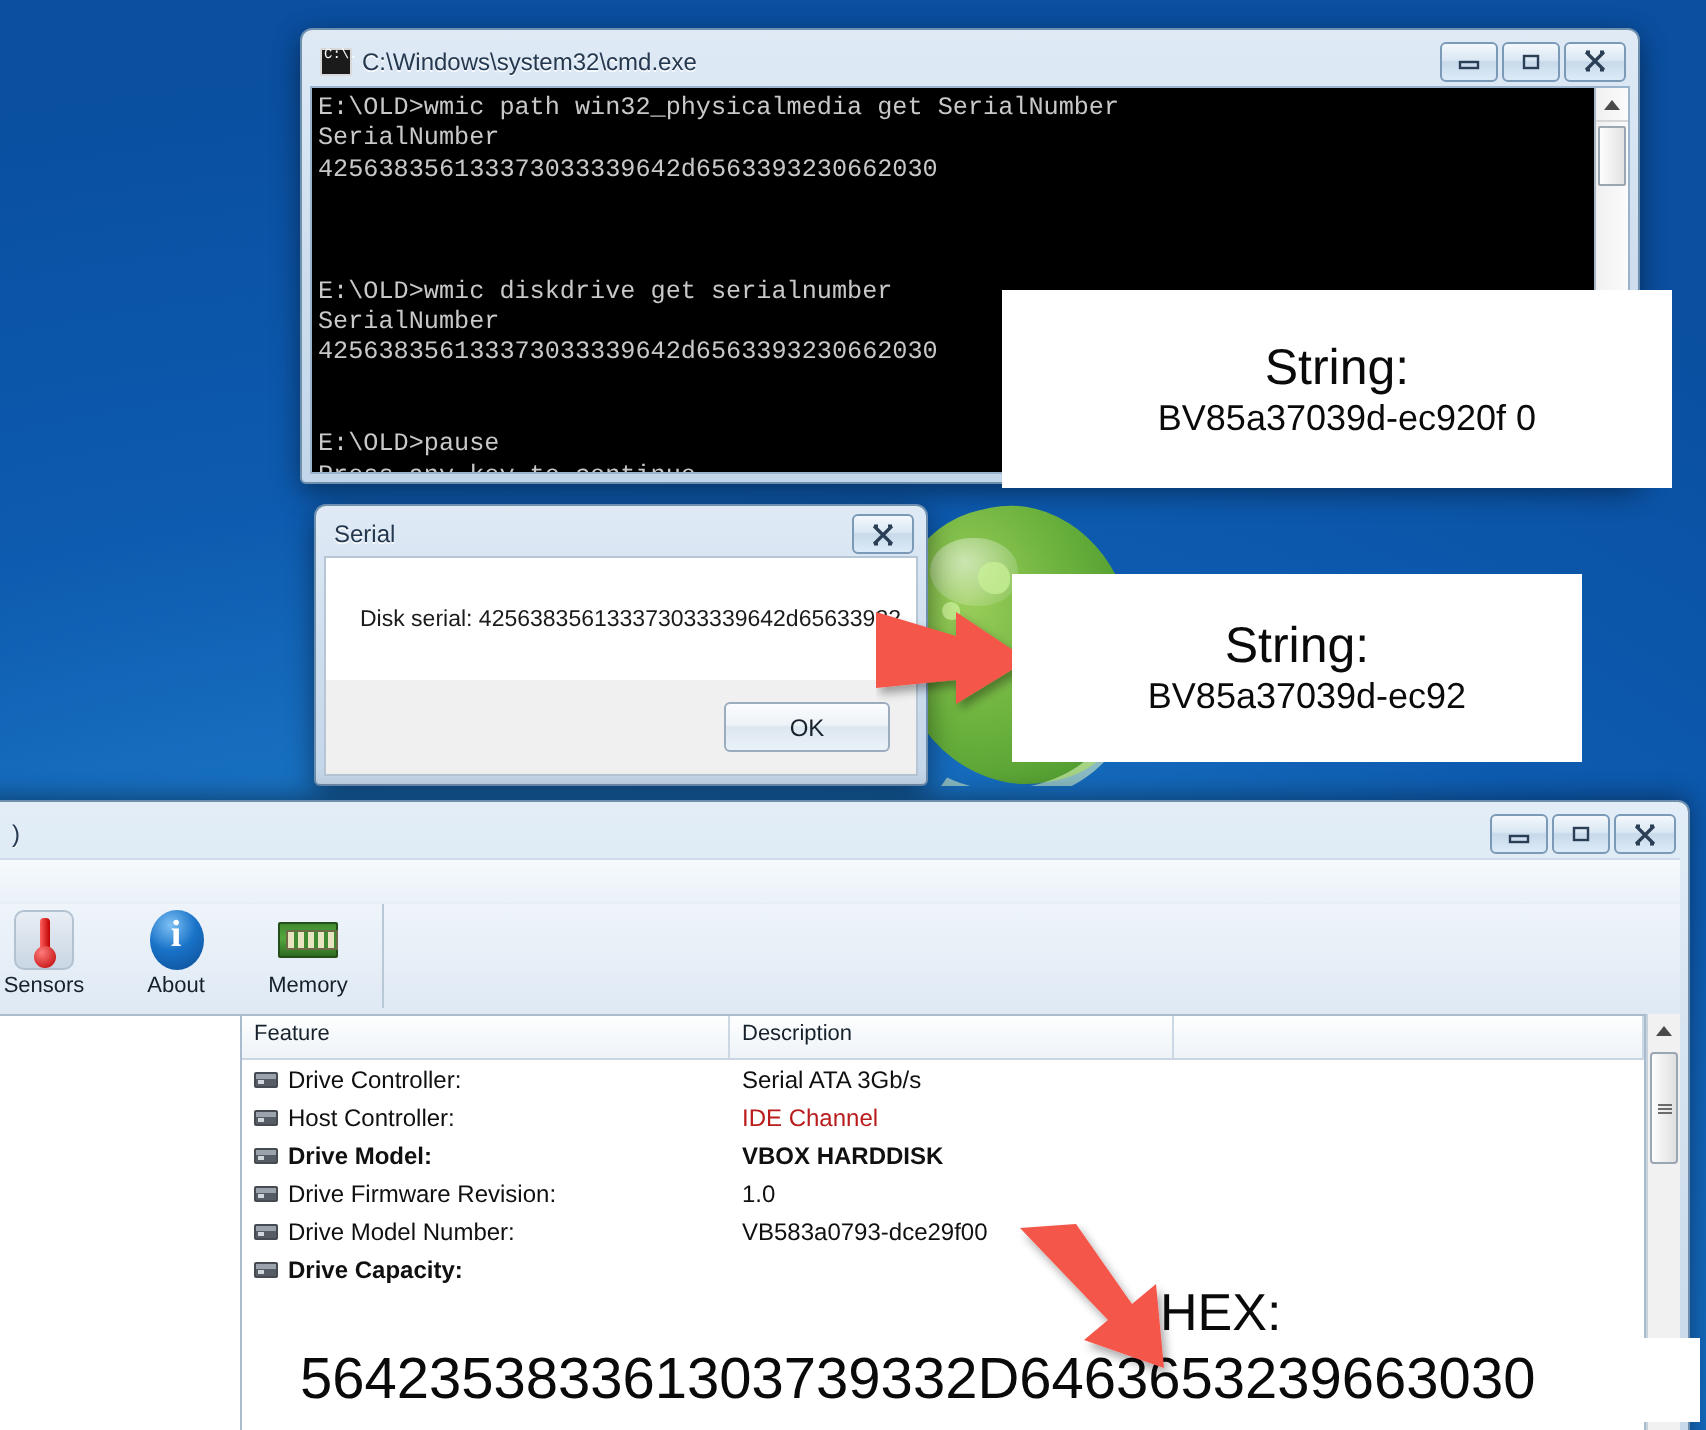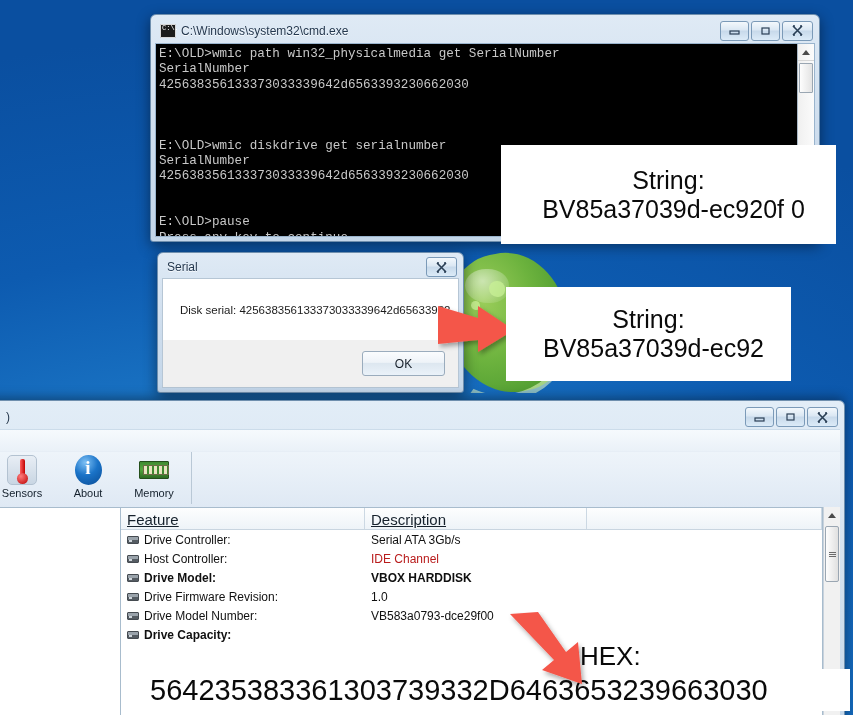--- a/index.html
+++ b/index.html
@@ -155,21 +155,21 @@
   
   .callout{
     position:absolute; background:#fff; z-index:8;
     display:flex; flex-direction:column;
     align-items:center; justify-content:center;
     color:#0a0a0a; line-height:1.16;
   }
   #callout1{ left:501px; top:145px; width:335px; height:99px; }
   #callout2{ left:506px; top:287px; width:285px; height:94px; }
   .callout .l1{ font-size:25px; }
-  .callout .l2{ font-size:25px;margin-left:10px; }
+  .callout .l2{ font-size:18px;margin-left:10px; }
 
   
   .arrow{ position:absolute; z-index:7; }
   #arrow1{ left:438px; top:300px; width:78px; height:60px; }
   #arrow2{ left:508px; top:612px; width:118px; height:76px; z-index:20;}
 
   
   #hwwin{
     position:absolute; left:-140px; top:400px; width:985px; height:325px;
     background:linear-gradient(to bottom,#e2edf7 0%, #d2e0ee 55%, #c6d8ea 100%);
@@ -245,21 +245,21 @@
   .tree-row{ height:19px; line-height:19px; white-space:nowrap; padding-left:2px; cursor:default;}
   .tree-spacer{ height:19px; }
   .list-pane{
     flex:1 1 auto; background:#fff; border:1px solid #a8bccd;
     border-left:none; display:flex; flex-direction:column; overflow:hidden;
   }
   .lp-head{
     height:22px; flex:0 0 auto; display:flex;
     background:linear-gradient(to bottom,#fdfefe,#eef3f8);
     border-bottom:1px solid #c9d5e0;
-    font-size:15px; color:#16212c;text-decoration:underline;
+    font-size:11px; color:#16212c;
   }
   .lp-head .hcell{
     padding:3px 0 0 6px; border-right:1px solid #ccd8e3;
     white-space:nowrap; cursor:default;
   }
   .hc1{ width:244px; }
   .hc2{ width:222px; }
   .hc3{ flex:1 1 auto; }
   .lp-rows{ flex:1 1 auto; }
   .lrow{ display:flex; height:19px; align-items:center; font-size:12px; color:#101010; }

